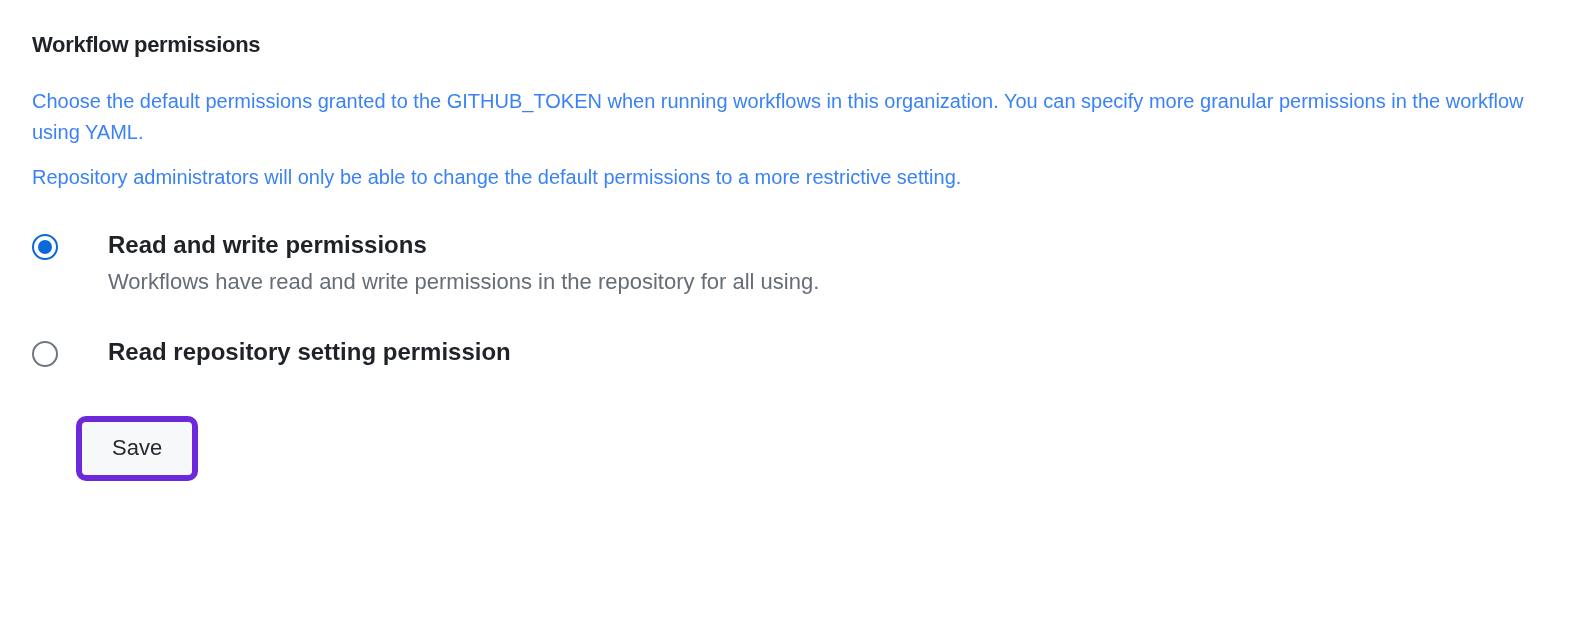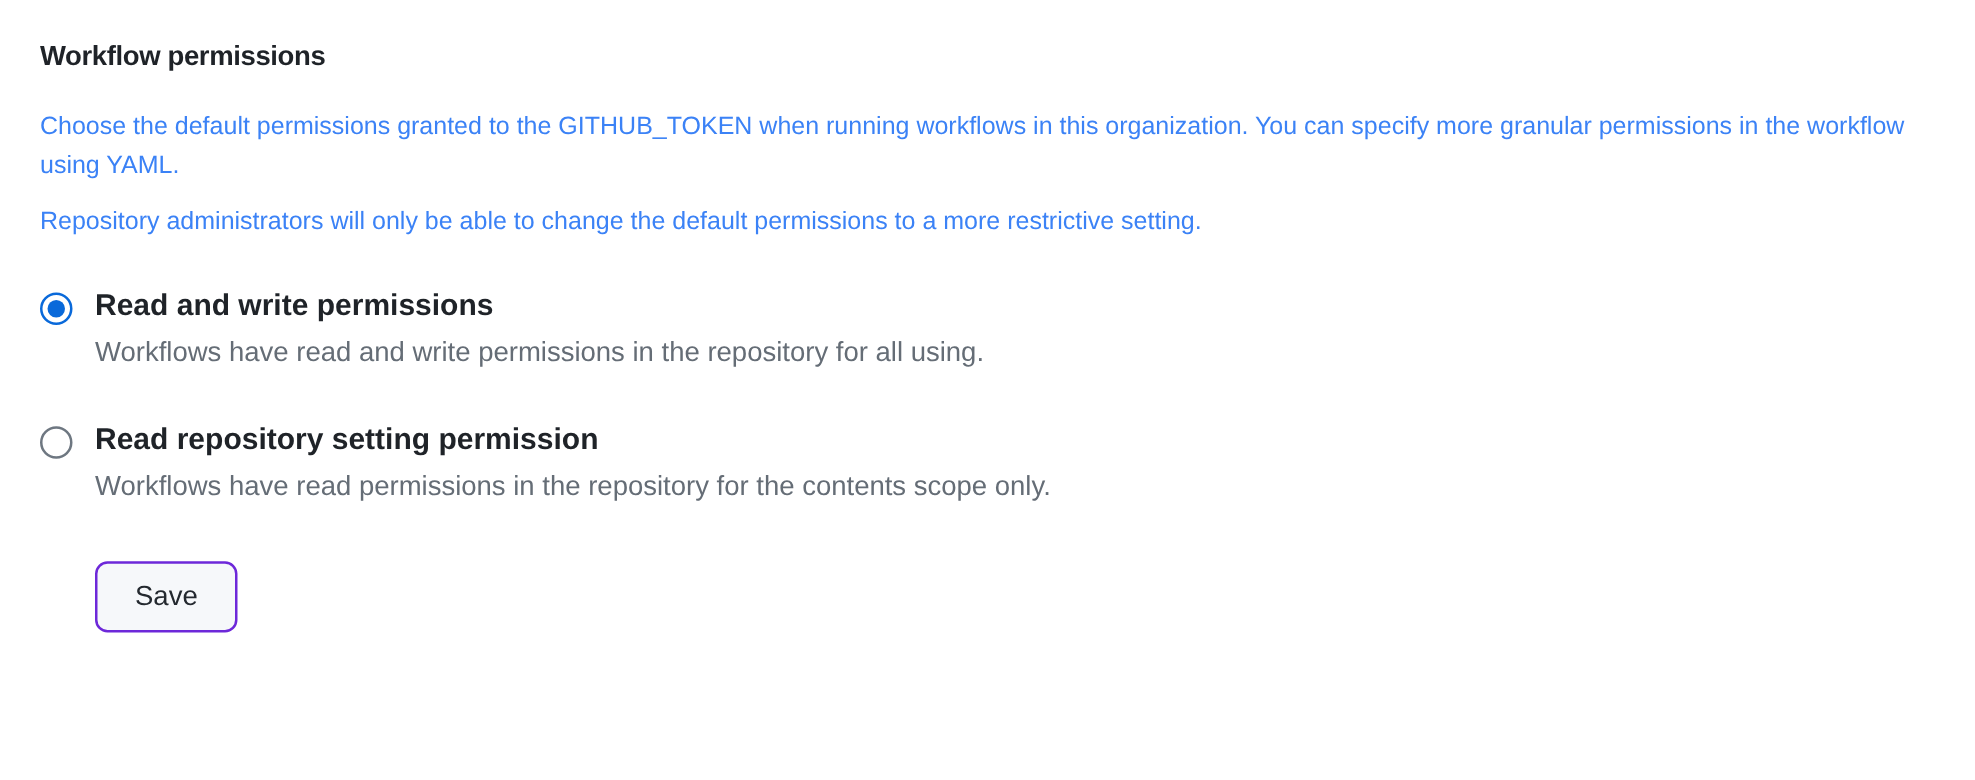--- a/index.html
+++ b/index.html
@@ -28,20 +28,21 @@
       margin-bottom: 14px;
       max-width: 1520px;
     }
     .options-container {
       margin-top: 38px;
     }
     .radio-option {
       display: flex;
       align-items: flex-start;
       margin-bottom: 40px;
+      gap: 32px;
     }
     .radio-input-wrapper {
       flex-shrink: 0;
       padding-top: 3px;
       margin-right: 18px;
     }
     .radio-circle {
       width: 26px;
       height: 26px;
       border-radius: 50%;
@@ -78,21 +79,21 @@
     }
     .save-button {
       display: inline-block;
       margin-left: 44px;
       margin-top: 4px;
       padding: 12px 30px;
       font-size: 22px;
       font-weight: 500;
       color: #24292f;
       background: #f6f8fa;
-      border: 2px solid #6d28d9;
+      border: 6px solid #6d28d9;
       border-radius: 10px;
       cursor: pointer;
       line-height: 1.3;
     }
   </style>
 </head>
 <body>
 
 
 
@@ -114,21 +115,20 @@
       <div class="option-description">Workflows have read and write permissions in the repository for all using.</div>
     </div>
   </div>
 
   <div class="radio-option">
     <div class="radio-input-wrapper">
       <div class="radio-circle"></div>
     </div>
     <div class="option-content">
       <div class="option-label">Read repository setting permission</div>
-      <div class="option-description">Workflows have read permissions in the repository for the contents scope only.</div>
     </div>
   </div>
 
 </div>
 
 <button class="save-button">Save</button>
 
 
 
 

